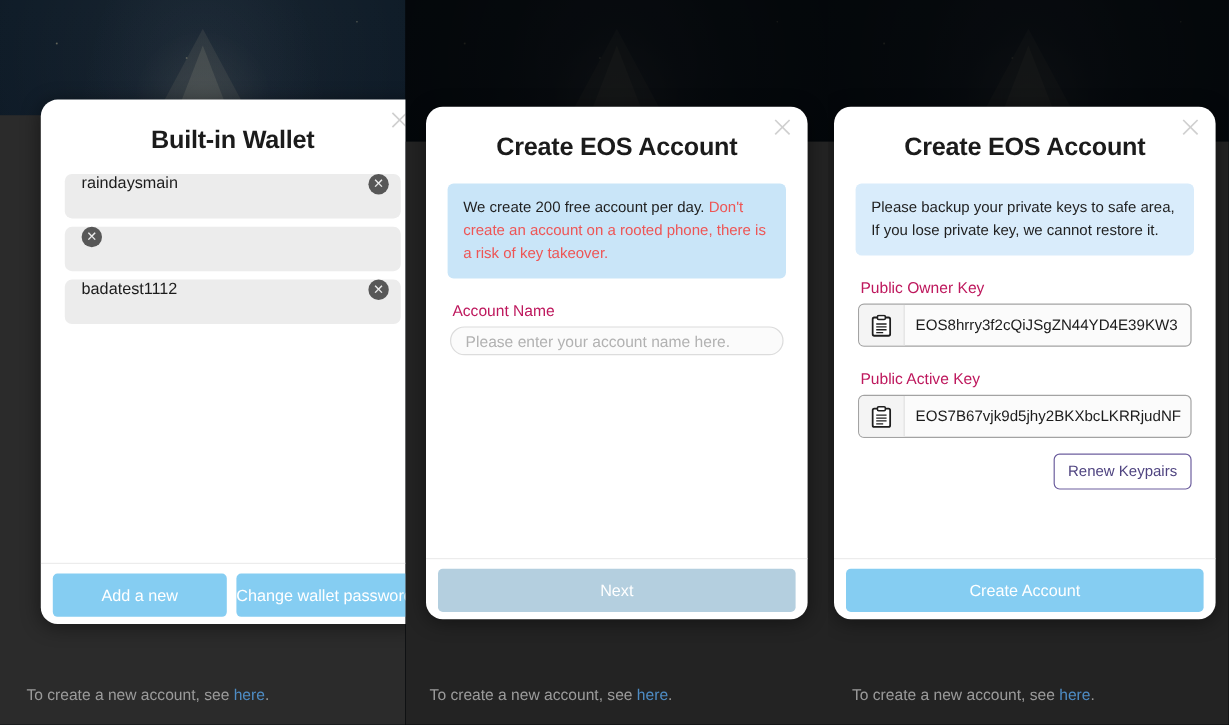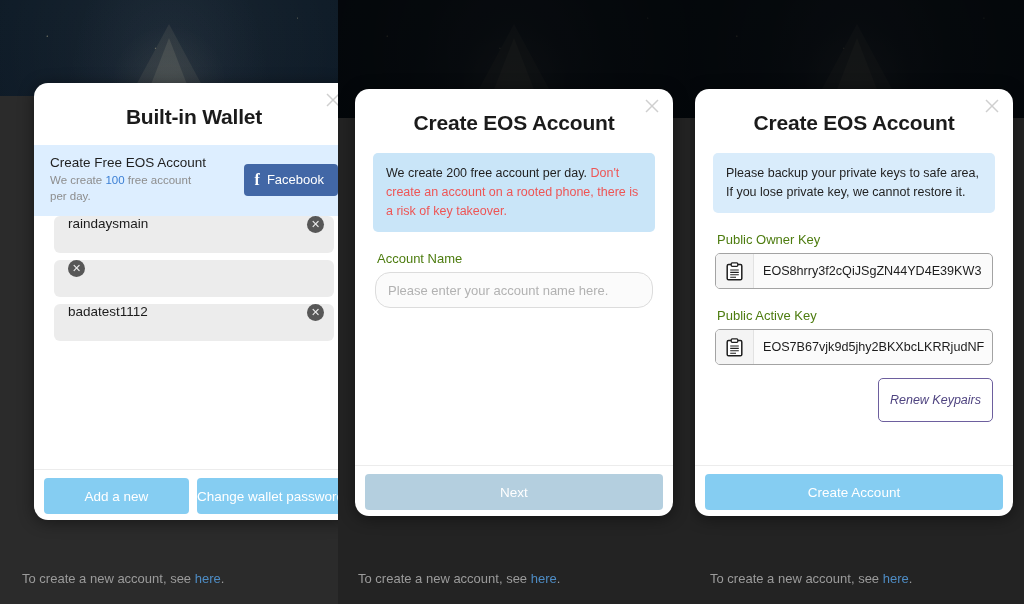--- a/index.html
+++ b/index.html
@@ -277,26 +277,26 @@
     padding: 11px 13px;
     font-size: 12.5px;
     line-height: 1.52;
     color: #1f1f1f;
   }
   .notice .warn { color: #ee5555; }
   .notice-light { background: #d9ecfb; }
 
   .field-label {
     font-size: 13px;
-    color: #4d7c0f;
+    color: #be185d;
     margin: 19px 0 6px 2px;
   }
   .text-input {
     width: 100%;
-    height: 36px;
+    height: 24px;
     border: 1px solid #dcdcdc;
     border-radius: 15px;
     background: #fbfbfb;
     padding: 0 12px;
     font-size: 13px;
     color: #1c1c1c;
     font-family: "Liberation Sans", sans-serif;
     outline: none;
   }
   .text-input::placeholder { color: #b2b2b2; }
@@ -335,24 +335,23 @@
     display: flex;
     justify-content: flex-end;
     margin-top: 13px;
   }
   .btn-renew {
     border: 1px solid #6d5f9e;
     color: #4f4480;
     background: #ffffff;
     border-radius: 5px;
     font-size: 12.5px;
-    padding: 14px 11px;
+    padding: 7px 11px;
     cursor: pointer;
     font-family: "Liberation Sans", sans-serif;
-    font-style: italic;
   }
 
   
   .hint {
     position: absolute;
     left: 0; right: 12px;
     bottom: 18px;
     font-size: 13px;
     color: #9b9b9b;
     padding-left: 22px;
@@ -384,30 +383,20 @@
       <div class="card-head">
         <div class="card-title">Built-in Wallet</div>
         <div class="close-icon">
           <svg width="22" height="22" viewBox="0 0 22 22">
             <line x1="5" y1="5" x2="17" y2="17" stroke="#777" stroke-width="1.4"></line>
             <line x1="17" y1="5" x2="5" y2="17" stroke="#777" stroke-width="1.4"></line>
           </svg>
         </div>
       </div>
 
-      <div class="promo">
-        <div class="promo-text">
-          <div class="promo-title">Create Free EOS Account</div>
-          <div class="promo-sub"><span>We create </span><span class="hl">100</span><span> free account per day.</span></div>
-        </div>
-        <button class="fb-btn">
-          <span class="fb-glyph">f</span>
-          <span>Facebook</span>
-        </button>
-      </div>
 
       <div class="card-body">
 
         <div class="acct-row">
           <span class="acct-name">raindaysmain</span>
           <span class="acct-del">✕</span>
         </div>
         <div class="acct-row">
           <span class="acct-del">✕</span>
         </div>

